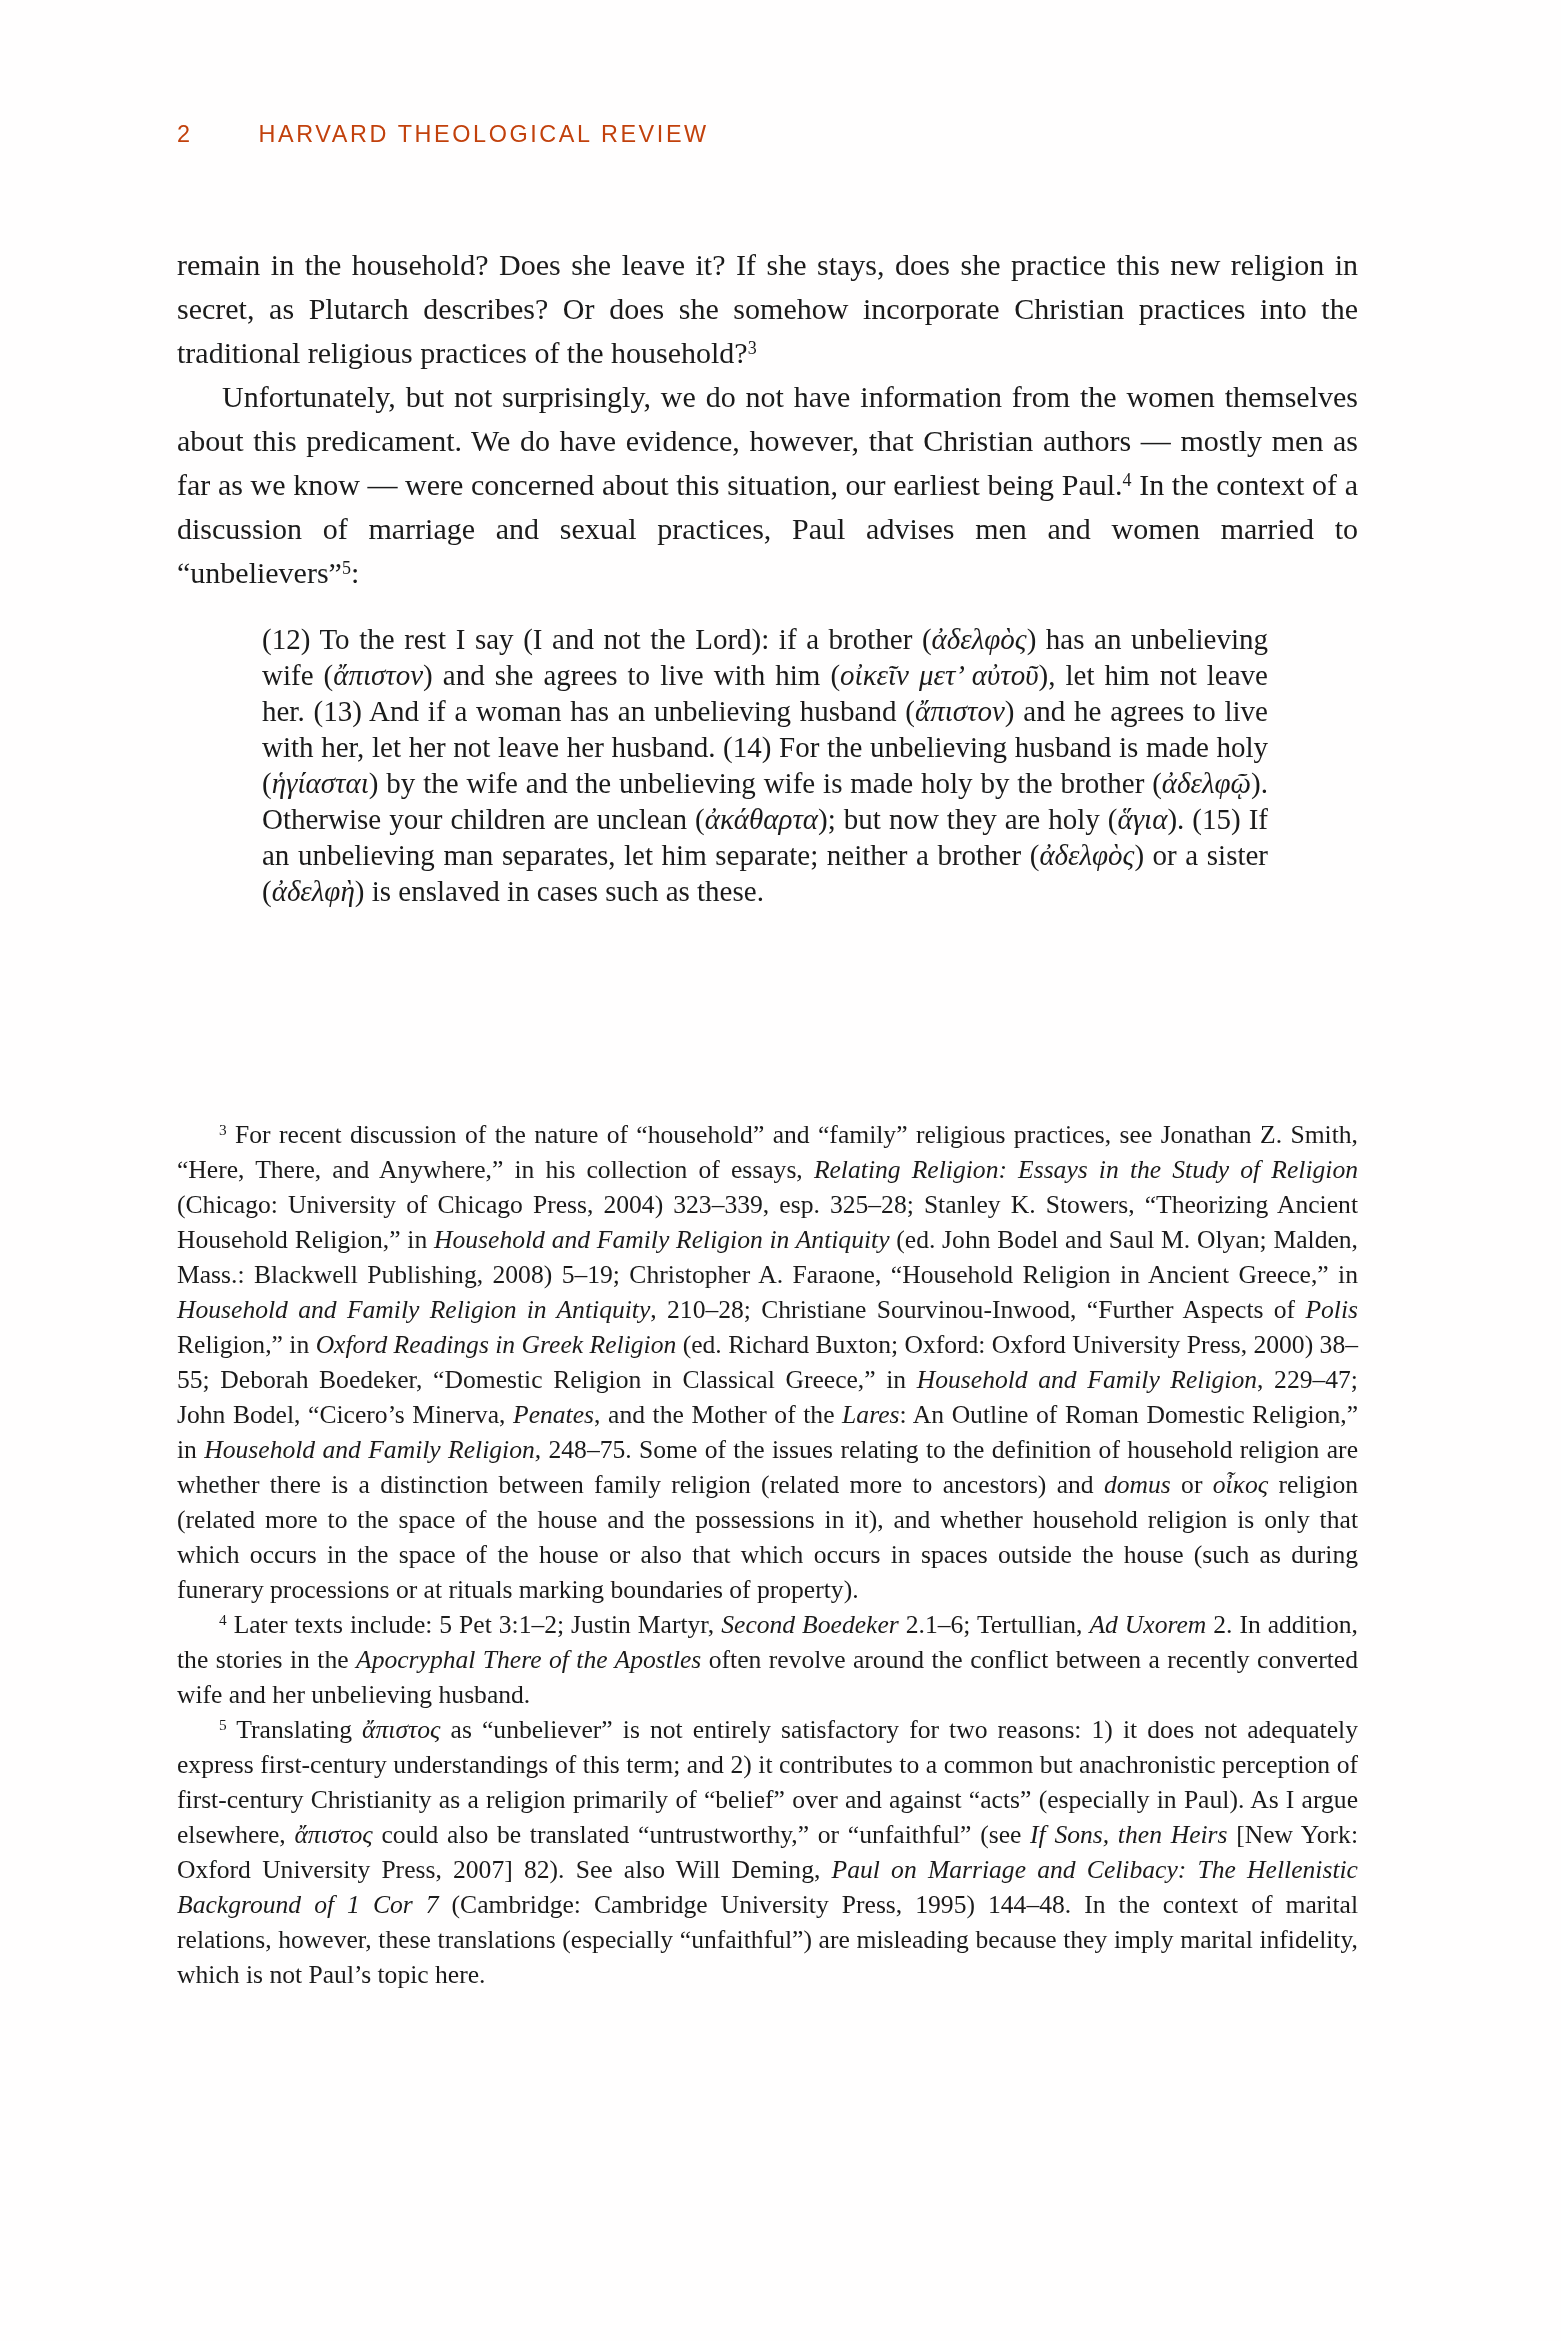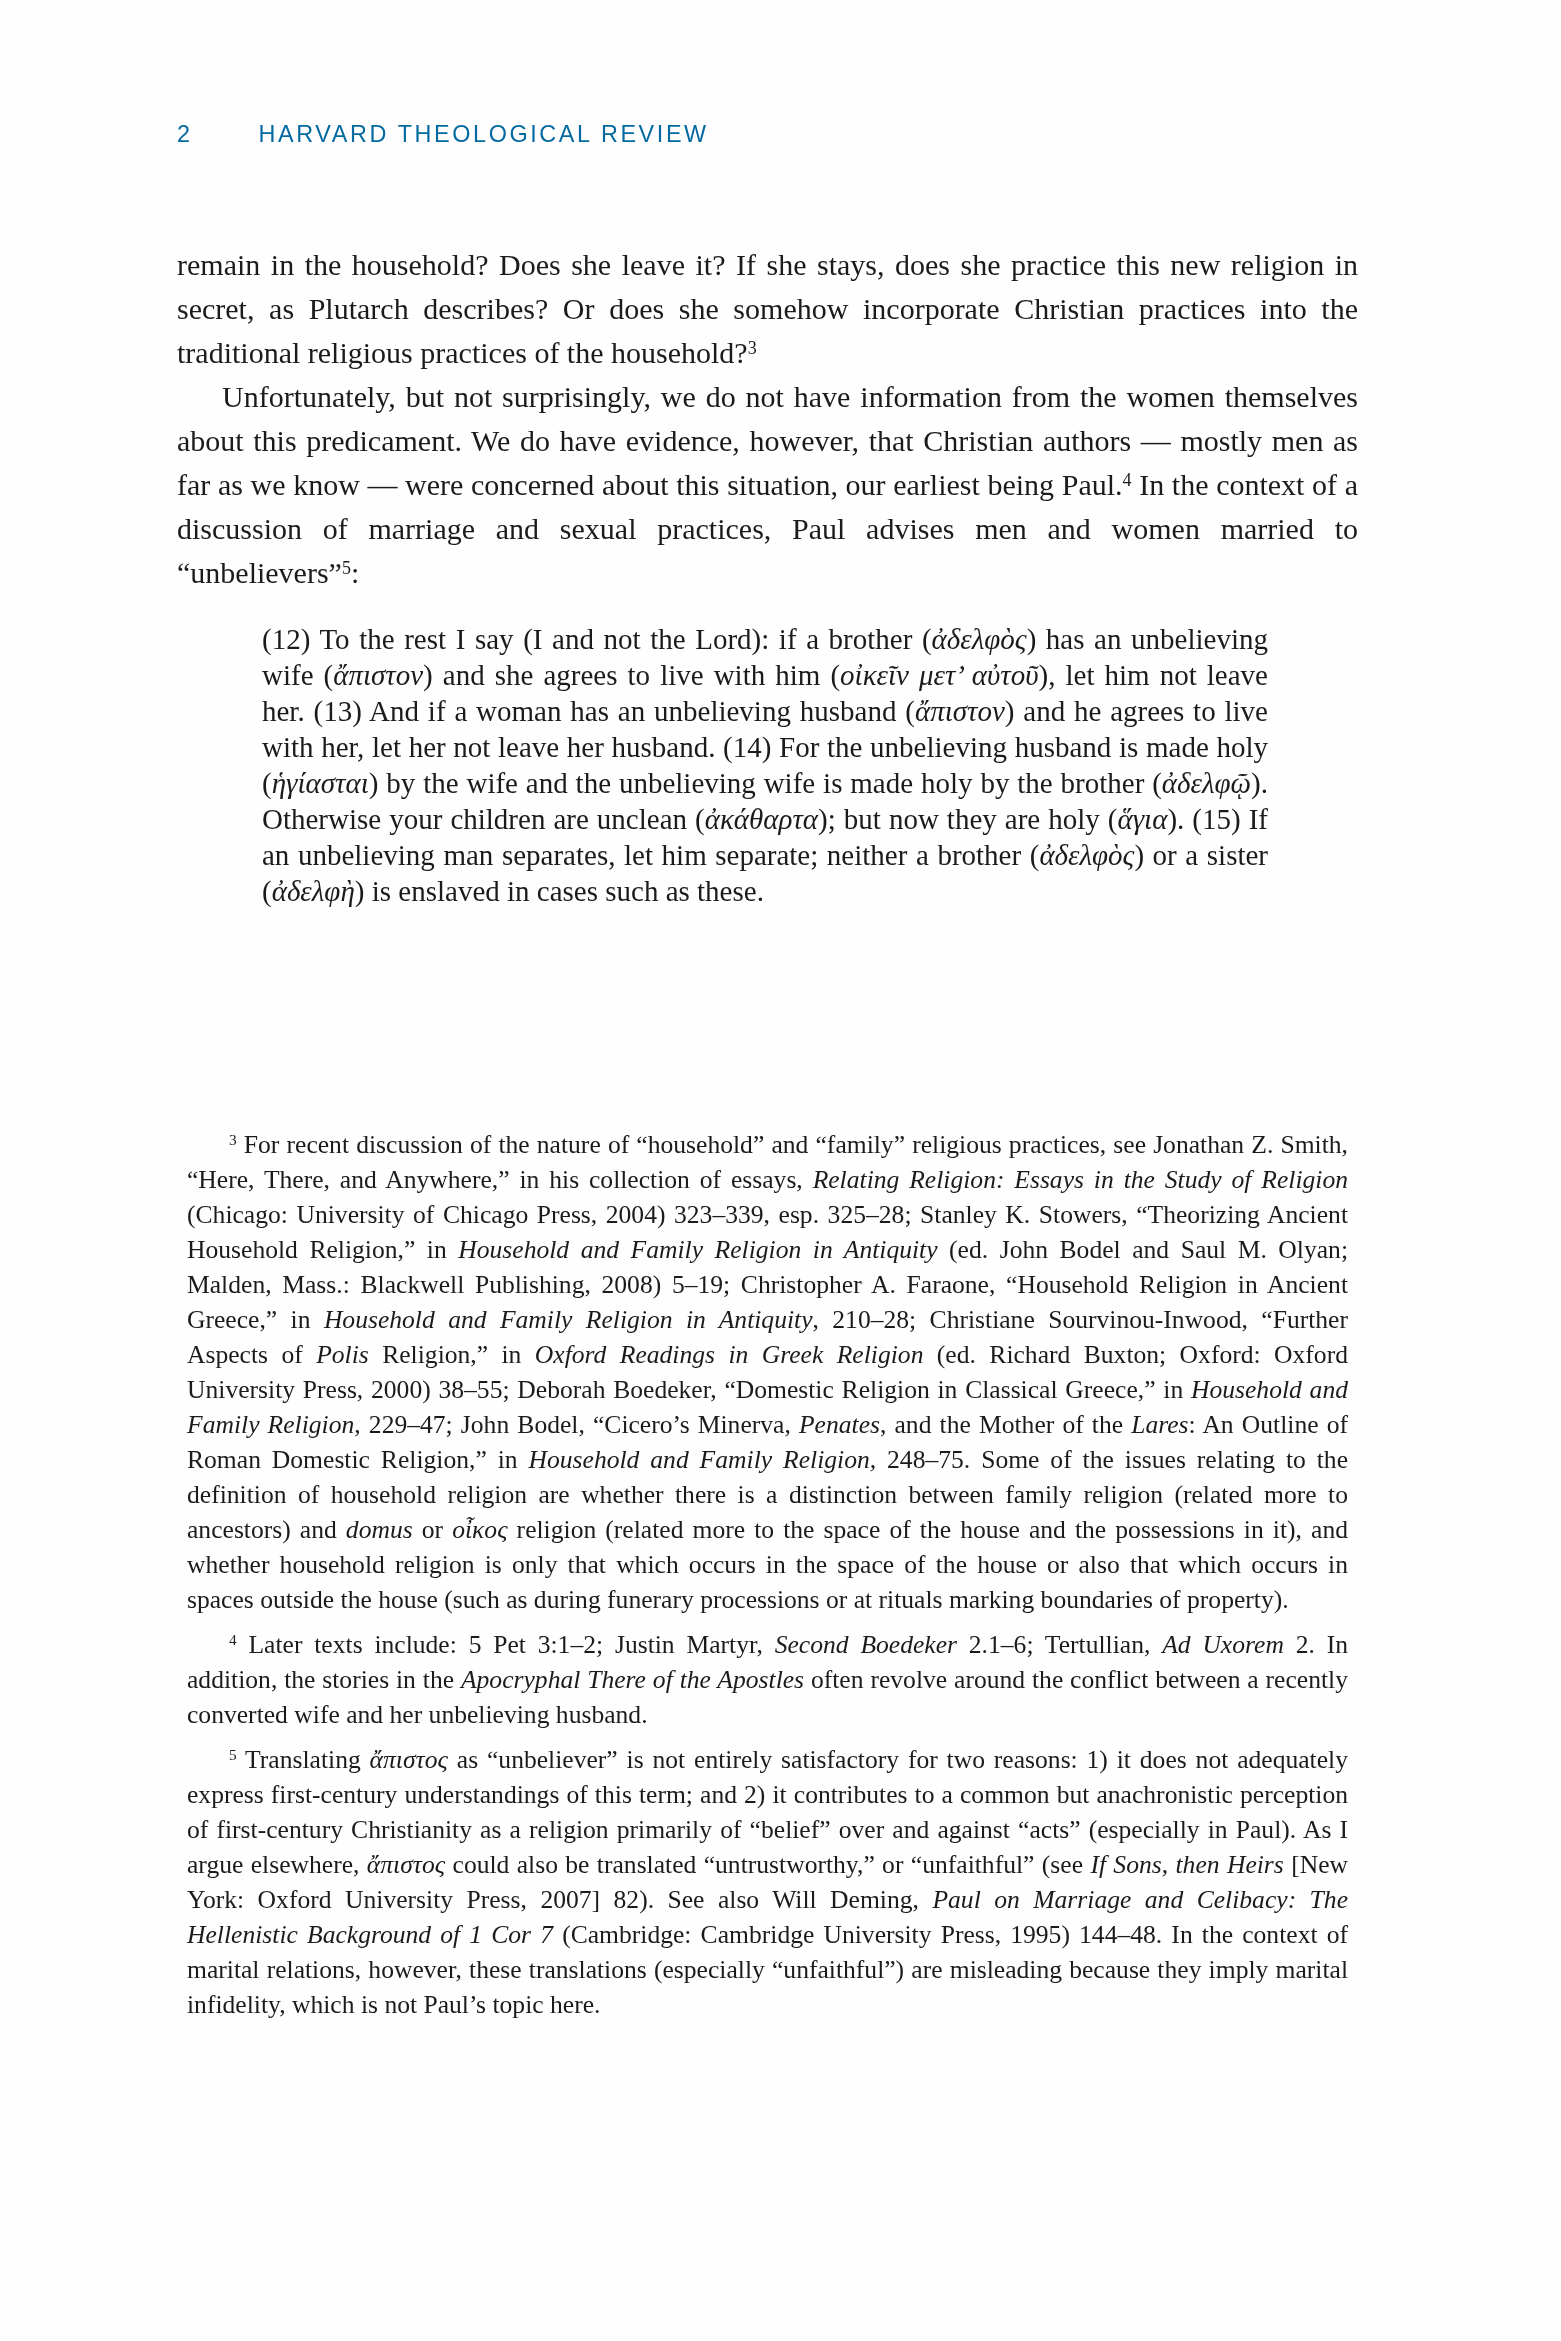--- a/index.html
+++ b/index.html
@@ -13,21 +13,21 @@
     font-family: "Liberation Serif", "DejaVu Serif", serif;
     color: #1b1b1b;
   }
   .running-head {
     position: absolute;
     top: 121px;
     left: 177px;
     font-family: "Liberation Sans", "DejaVu Sans", sans-serif;
     font-size: 23.4px;
     letter-spacing: 2.6px;
-    color: #0369a1;
+    color: #c2410c;
     white-space: nowrap;
   }
   .headtitle { margin-left: 66px; }
   .content {
     position: absolute;
     top: 211px;
     left: 177px;
     width: 1181px;
     font-size: 30px;
     line-height: 44px;
@@ -44,21 +44,21 @@
   }
   .footnotes {
     position: absolute;
     top: 1117px;
     left: 177px;
     width: 1181px;
     font-size: 25.6px;
     line-height: 35px;
     text-align: justify;
   }
-  .footnote { margin: 10px; text-indent: 42px; }
+  .footnote { margin: 0; text-indent: 42px; }
   sup {
     font-size: 0.6em;
     line-height: 0;
     vertical-align: baseline;
     position: relative;
     top: -0.5em;
   }
   i { font-style: italic; }
 </style>
 </head>

